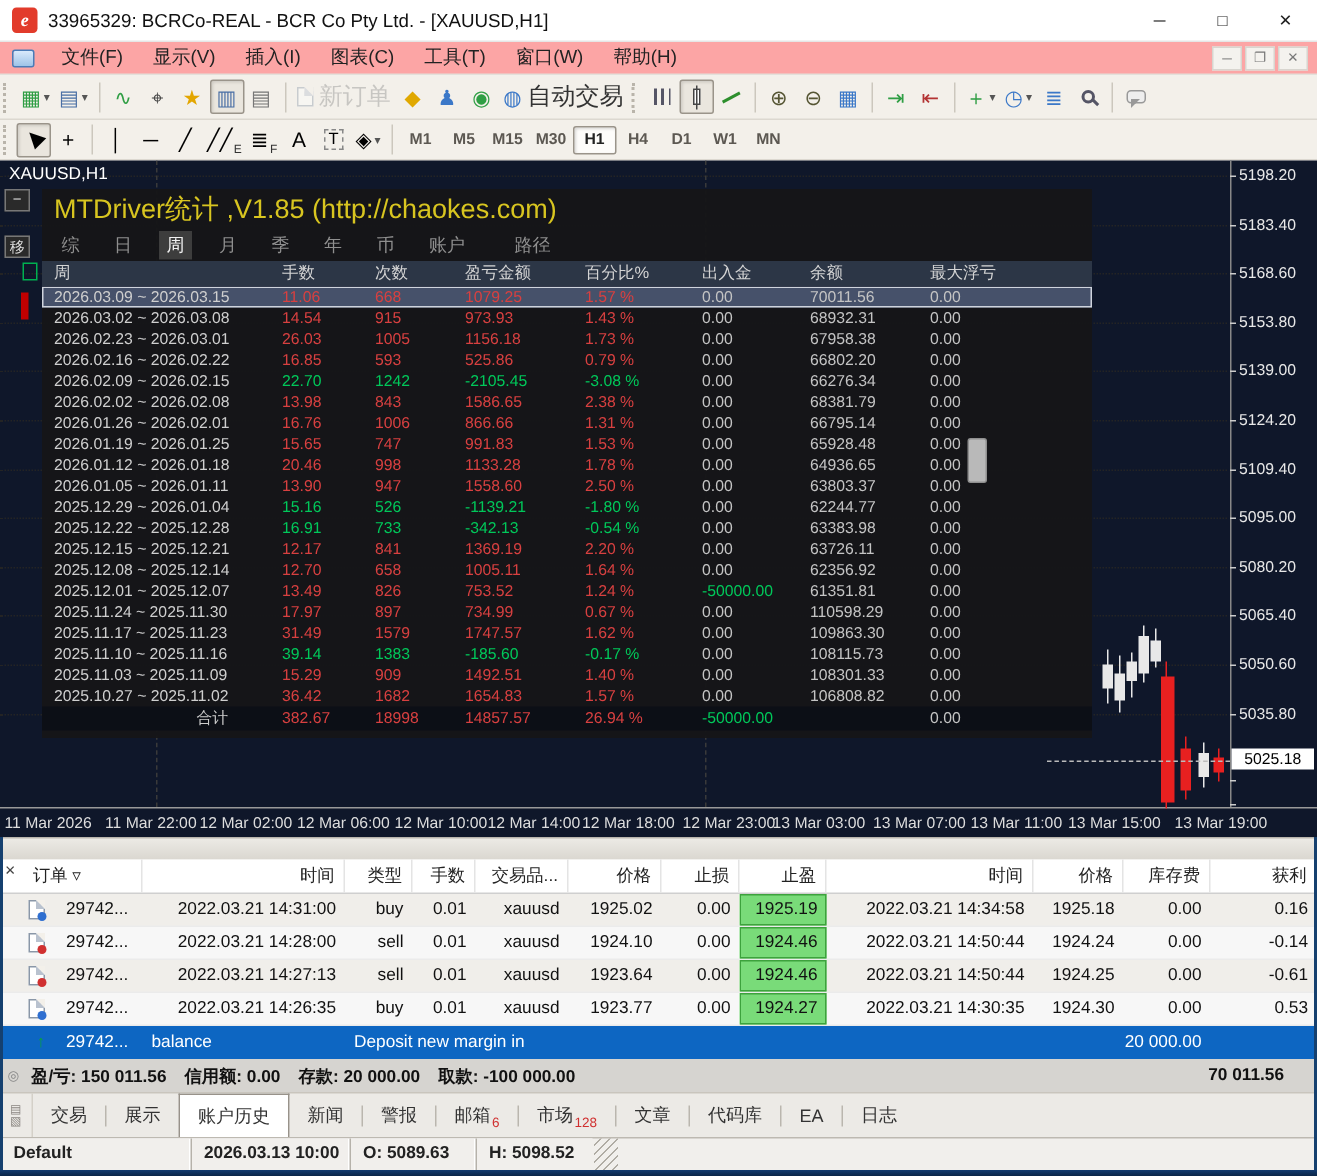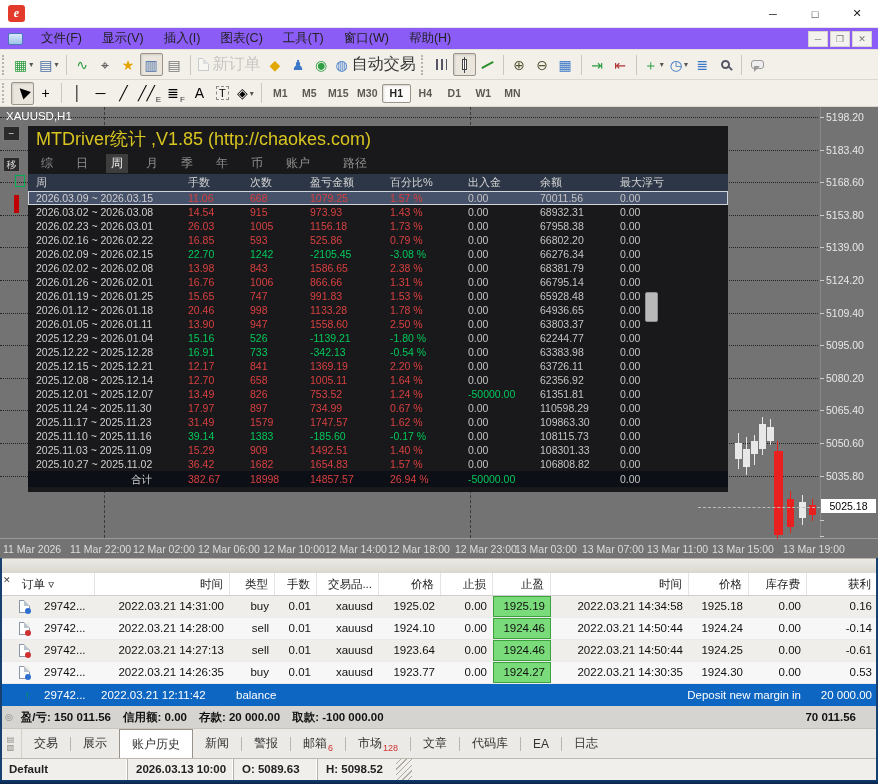--- a/index.html
+++ b/index.html
@@ -7,21 +7,21 @@
   body { font-family:"Liberation Sans","DejaVu Sans",sans-serif; font-size:12px; background:#000; }
   #win { position:relative; width:878px; height:784px; background:#f0eeea; overflow:hidden; }
 
   
   #titlebar { position:absolute; left:0; top:0; width:878px; height:28px; background:#ffffff; display:flex; align-items:center; border-bottom:1px solid #e6e6e6;}
   .app-ico { width:17px; height:17px; margin:0 7px 0 8px; background:#e23b2b; border-radius:3px; color:#fff; font-weight:bold; font-size:12px; display:flex; align-items:center; justify-content:center; font-family:"Liberation Serif",serif; font-style:italic;}
   #title-text { font-size:12.5px; color:#111; }
   #win-controls { margin-left:auto; display:flex; height:28px; }
   .win-ctl { width:42px; height:28px; display:flex; align-items:center; justify-content:center; color:#222; font-size:11px; }
   
-  #menubar { position:absolute; left:0; top:28px; width:878px; height:22px; background:#8b5cf6; display:flex; align-items:center; border-bottom:1px solid #e3e0da;}
+  #menubar { position:absolute; left:0; top:28px; width:878px; height:22px; background:#fca5a5; display:flex; align-items:center; border-bottom:1px solid #e3e0da;}
   .mini-win { width:15px; height:12px; margin:0 8px; border:1px solid #4a7cb8; background:linear-gradient(#d9e9fb,#9ec4e8); border-radius:2px;}
   .menu-item { padding:0 10px; font-size:12.5px; color:#222; }
   #mdi-controls { margin-left:auto; display:flex; margin-right:6px; }
   .mdi-ctl { width:20px; height:16px; display:flex; align-items:center; justify-content:center; color:#777; font-size:9px; border:1px solid #d8d5cf; margin-left:2px; background:#f4f2ee;}
   
   .toolbar { position:absolute; left:0; width:878px; background:#f3f0ea; display:flex; align-items:center; border-bottom:1px solid #dcd8d0; }
   #toolbar1 { top:50px; height:30px; }
   #toolbar2 { top:80px; height:27px; }
   .tb-handle { width:5px; height:20px; border-left:2px dotted #b9b4aa; margin:0 4px 0 2px; }
   .tb-sep { width:1px; height:20px; background:#ccc7bd; margin:0 4px; }
@@ -43,21 +43,21 @@
   .i-bars { width:11px; height:11px; background:repeating-linear-gradient(90deg,#556 0 2px,transparent 2px 5px); }
   .i-candle { width:5px; height:11px; background:#fff; border:1px solid #444; position:relative; }
   .i-candle::before { content:""; position:absolute; left:1px; top:-3px; width:1px; height:16px; background:#444; }
   .i-line { width:13px; height:2px; background:#2d8f2d; transform:rotate(-28deg); }
   .i-mag { width:9px; height:9px; border:2px solid #556; border-radius:50%; position:relative; }
   .i-mag::after { content:""; position:absolute; width:2px; height:6px; background:#556; transform:rotate(-45deg); right:-3px; bottom:-4px; }
   .i-chat { width:13px; height:9px; border:1px solid #999; border-radius:3px; position:relative; background:#eee;}
   .i-chat::after { content:""; position:absolute; left:2px; bottom:-4px; border:3px solid; border-color:#999 transparent transparent #999; }
   .i-up { color:#0aa040; font-weight:bold; font-size:11px; }
   
-  #chart { position:absolute; left:0; top:107px; width:878px; height:451px; background:#737373; overflow:hidden; }
+  #chart { position:absolute; left:0; top:107px; width:878px; height:451px; background:#0f172a; overflow:hidden; }
   #symbol-label { position:absolute; left:6px; top:3px; color:#fff; font-size:11.5px; }
   .gridh { position:absolute; left:0; width:818px; border-top:1px dotted #242424; }
   .vsep { position:absolute; top:0; height:431px; border-left:1px dashed #3a3a3a; }
   #axis-vline { position:absolute; left:820px; top:0; width:1px; height:431px; background:#888; }
   #axis-hline { position:absolute; left:0; top:431px; width:878px; height:1px; background:#999; }
   .ptick { position:absolute; left:826px; width:50px; color:#e8e8e8; font-size:10.5px; }
   .ptick::before { content:""; position:absolute; left:-6px; top:6px; width:4px; height:1px; background:#ccc; }
   .ttick { position:absolute; top:436px; color:#ddd; font-size:10.5px; white-space:nowrap; }
   #price-tag { position:absolute; left:821px; top:392px; width:55px; height:14px; background:#fff; color:#000; font-size:10.5px; text-align:center; line-height:14px; }
   .candle { position:absolute; }
@@ -121,20 +121,21 @@
   .edge-v { position:absolute; top:558px; width:2px; height:222px; background:#15406f; z-index:8;}
   #bottombar { position:absolute; left:0; top:780px; width:878px; height:4px; background:linear-gradient(#123b70,#0a2547); z-index:8;}
 </style>
 </head>
 <body>
 
 <div id="win">
 
   <div id="titlebar">
     <div class="app-ico">e</div>
+    <span id="title-text">33965329: BCRCo-REAL - BCR Co Pty Ltd. - [XAUUSD,H1]</span>
     <div id="win-controls">
         <div class="win-ctl">─</div>
         <div class="win-ctl">□</div>
         <div class="win-ctl">✕</div>
       </div>
   </div>
 
   <div id="menubar">
     <div class="mini-win"></div>
     <div id="menu-items" style="display:flex;">
@@ -715,21 +716,20 @@
         <div>0.00</div>
         <div>0.53</div>
       </div>
     </div>
 
   <div id="balance-row" class="t-grid" style="grid-template-columns: 38px 57px 135px 45px 532px 71px;">
       <div class="c-ico" style="display: flex; align-items: center; justify-content: flex-end; padding-right: 8px;">
         <span class="i-up">↑</span>
       </div>
       <div>29742...</div>
-      <div>2022.03.21 12:11:42</div>
       <div>balance</div>
       <div style="text-align: right;">Deposit new margin in</div>
       <div style="text-align: right;">20 000.00</div>
     </div>
 
   <div id="summary-row">
     <span class="sum-ico">◎</span>
     <span>盈/亏: 150 011.56</span>
     <span>信用额: 0.00</span>
     <span>存款: 20 000.00</span>

